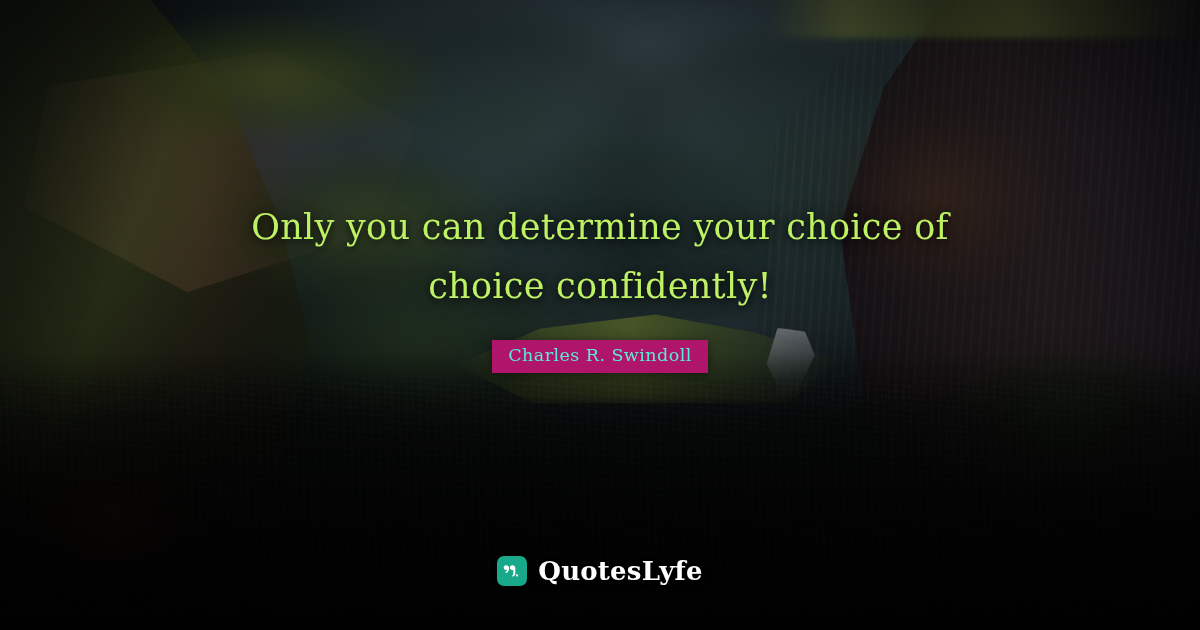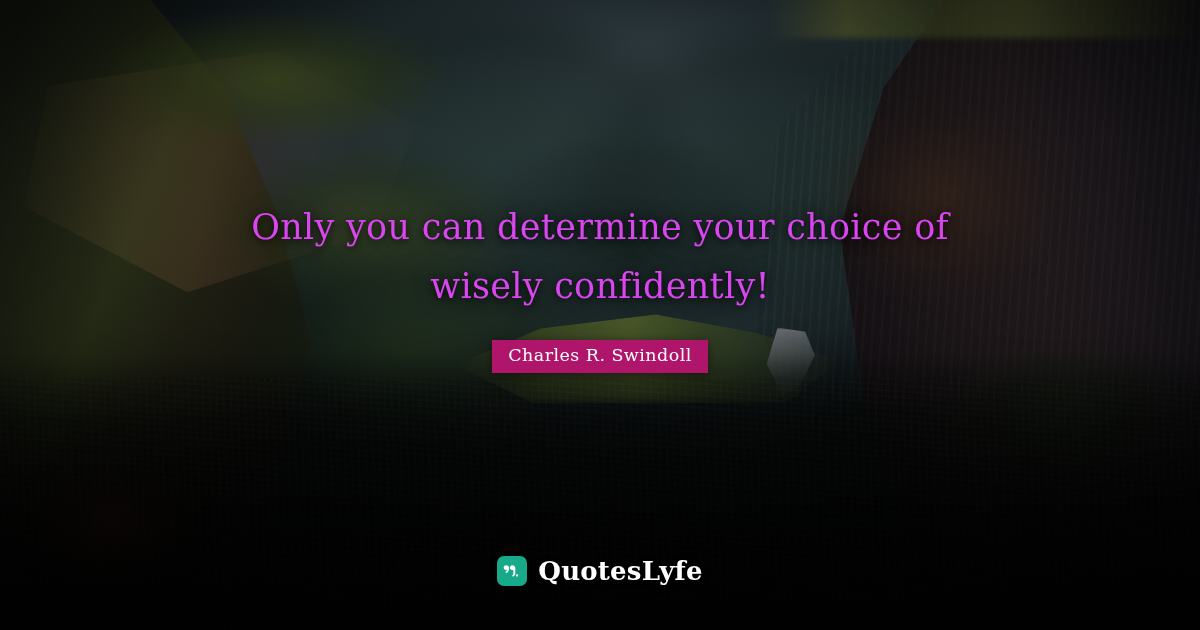--- a/index.html
+++ b/index.html
@@ -188,30 +188,30 @@
 
   .quote-block {
     width:830px;
     margin-top:198px;
     text-align:center;
   }
   .quote-text {
     font-family:"DejaVu Serif", serif;
     font-size:35px;
     line-height:59px;
-    color:#d946ef;
+    color:#bef264;
     letter-spacing:.3px;
     text-shadow:0 2px 7px rgba(0,0,0,.72), 0 0 22px rgba(0,0,0,.48);
   }
 
   .author-badge {
     margin-top:24px;
     display:inline-block;
     background:#b0156c;
-    color:#ffffff;
+    color:#5eead4;
     font-family:"DejaVu Serif", serif;
     font-size:17.5px;
     line-height:1;
     letter-spacing:.45px;
     padding:7px 16px 8px 16px;
     box-shadow:0 2px 10px rgba(0,0,0,.5);
   }
 
   .brand {
     position:absolute;
@@ -268,21 +268,21 @@
     <div class="lowleft-glow"></div>
 
     <div class="speckle"></div>
     <div class="vignette"></div>
   </div>
 
   <div class="content">
 
     <div class="quote-block">
       <div class="quote-text">Only you can determine your choice of</div>
-      <div class="quote-text">wisely confidently!</div>
+      <div class="quote-text">choice confidently!</div>
 
       <div class="author-badge">Charles R. Swindoll</div>
     </div>
 
     <div class="brand">
       <span class="brand-icon">
         <svg width="20" height="20" viewBox="0 0 20 20" aria-hidden="true">
           <path d="M4.0 4.2 C2.6 4.2 1.7 5.2 1.7 6.6 C1.7 8.0 2.6 9.0 3.9 9.0
                    C4.5 9.0 4.9 8.85 5.2 8.6 C5.05 9.7 4.35 10.5 3.3 11.0
                    L4.0 12.1 C6.1 11.3 7.1 9.6 7.1 7.2 C7.1 5.4 5.8 4.2 4.0 4.2 Z" fill="#ffffff"></path>

